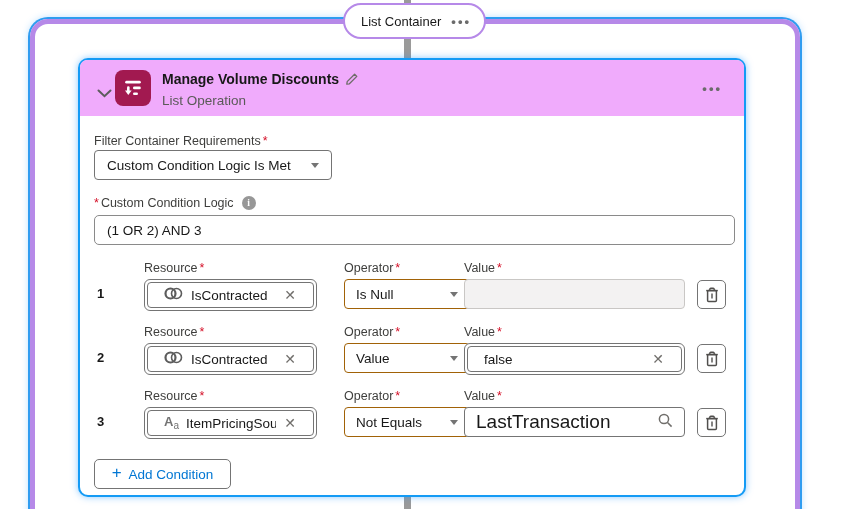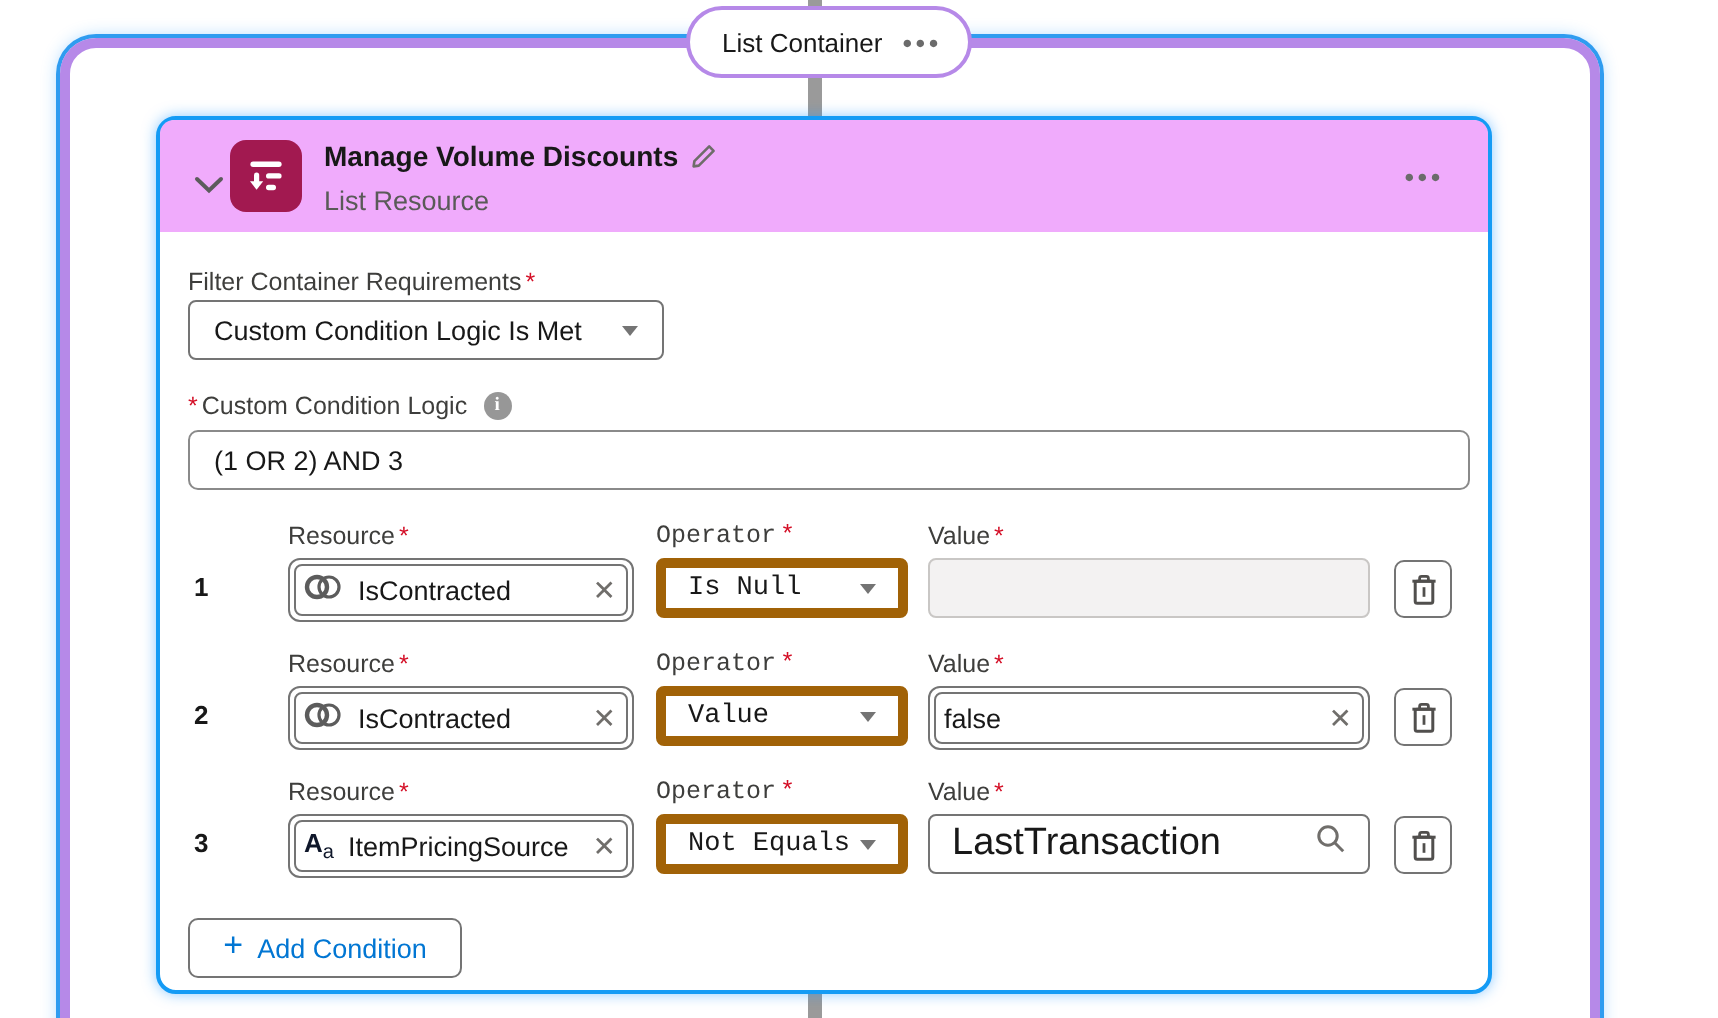--- a/index.html
+++ b/index.html
@@ -76,54 +76,54 @@
     position:absolute; left:14px; top:155px; width:641px; height:30px;
     border:1px solid #8a8a8a; border-radius:5px; background:#fff;
     display:flex; align-items:center; padding:0 12px; font-size:13.5px;
   }
 
   
   .cond-row { position:absolute; left:0; width:100%; height:52px; }
   .cond-num { position:absolute; left:17px; top:25px; font-size:13px; font-weight:bold; }
   .col { position:absolute; top:0; }
   .col-resource { left:64px;  width:173px; }
-  .col-operator { left:248px; width:126px;font-family:Liberation Mono, monospace; }
+  .col-operator { left:264px; width:126px; }
   .col-value    { left:384px; width:221px; }
   .col .fld-label { display:block; margin-bottom:4px; height:14px; }
 
   .pillbox {
     border:1px solid #747474; border-radius:6px; background:#fff;
     height:32px; padding:2px; cursor:text;
   }
   .pillbox-inner {
     border:1px solid #747474; border-radius:4px; height:100%;
-    display:flex; align-items:center; padding:0 4px; gap:7px; font-size:13.5px;
+    display:flex; align-items:center; padding:0 16px; gap:7px; font-size:13.5px;
   }
   .grow { flex:1 1 auto; white-space:nowrap; overflow:hidden; }
   .clear-x { color:#706e6b; font-size:14px; cursor:pointer; padding:0 1px; }
 
   .select-box {
-    border:5px solid #a16207; border-radius:4px; background:#fff;
+    border:1px solid #a16207; border-radius:4px; background:#fff;
     height:30px; margin-top:1px; display:flex; align-items:center;
     justify-content:space-between; padding:0 11px; font-size:13.5px; cursor:pointer;
   }
   .input-box {
     border:1px solid #747474; border-radius:4px; background:#fff;
     height:30px; margin-top:1px; display:flex; align-items:center;
     justify-content:space-between; padding:0 11px; font-size:19px; cursor:text;
   }
   .input-box.disabled { background:#f3f2f2; border-color:#c9c7c5; cursor:default; }
 
   .trash-btn {
     position:absolute; left:617px; top:19px; width:29px; height:29px;
     border:1px solid #747474; border-radius:5px; background:#fff;
     display:flex; align-items:center; justify-content:center; cursor:pointer;
   }
 
-  .aa-icon { font-size:13px; color:#0f172a; font-weight:bold; line-height:1;text-align:center; }
+  .aa-icon { font-size:13px; color:#737373; font-weight:bold; line-height:1;text-align:center; }
   .aa-icon .aa-sub { font-size:10px; font-weight:normal; vertical-align:-3px; }
 
   #add-condition-btn {
     position:absolute; left:14px; top:399px; width:137px; height:30px;
     border:1px solid #747474; border-radius:5px; background:#fff;
     display:flex; align-items:center; justify-content:center; gap:7px;
     color:#0176d3; font-size:13.5px; cursor:pointer;
   }
   #add-condition-btn .plus { font-size:17px; font-weight:normal; margin-top:-2px; }
 </style>
@@ -154,21 +154,21 @@
         <rect x="10" y="8.6" width="7.8" height="2.7" rx="1.35"></rect>
         <rect x="10" y="14.4" width="5" height="2.7" rx="1.35"></rect>
         <rect x="4" y="8.2" width="2.6" height="6" rx="1.3"></rect>
         <path d="M2 12.6 L5.3 16.9 L8.6 12.6 Z"></path>
       </svg>
     </span>
     <div id="node-title-wrap">
       <span id="node-title">Manage Volume Discounts</span><span id="edit-pencil"><svg width="13" height="13" viewBox="0 0 13 13">
             <path d="M1.2 9.6 L8.6 2.2 L10.8 4.4 L3.4 11.8 L0.8 12.2 Z" fill="none" stroke="#6e6c69" stroke-width="1.3" stroke-linejoin="round"></path>
           </svg></span>
-      <div id="node-subtitle">List Resource</div>
+      <div id="node-subtitle">List Operation</div>
     </div>
     <span id="node-menu-dots" class="dots">•••</span>
   </div>
 
   <div id="filter-req-label" class="fld-label">
     <span>Filter Container Requirements</span><span class="ast">*</span>
   </div>
   <div id="logic-label-row">
     <span class="fld-label"><span class="ast" style="padding-left:0">*</span><span>Custom Condition Logic</span></span>
     <span class="info-icon">i</span>

